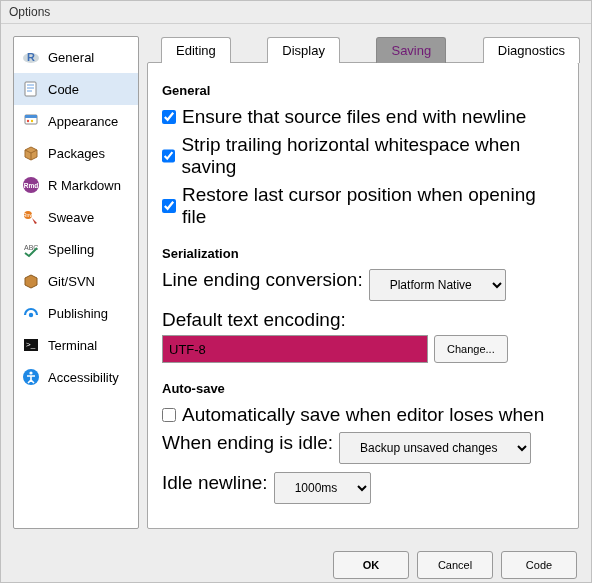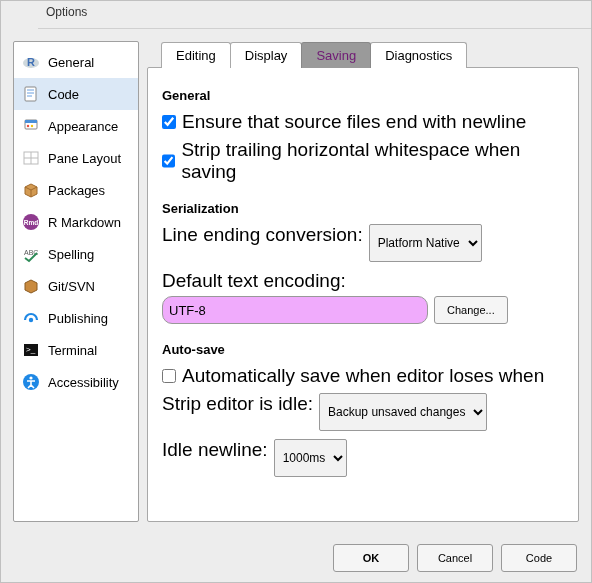--- a/index.html
+++ b/index.html
@@ -1,37 +1,37 @@
 <!DOCTYPE html>
 <html><head>
 <meta charset="utf-8">
 <style>
 * { box-sizing: border-box; margin: 0; padding: 0; }
 body { font-family: "Segoe UI", Arial, sans-serif; font-size: 13px; background: #ededed; color: #000; width: 592px; height: 583px; overflow: hidden; }
 .window { width: 592px; height: 583px; background: #ededed; border: 1px solid #c0c0c0; display: flex; flex-direction: column; }
-.titlebar { height: 28px; background: #ededed; border-bottom: 1px solid #d0d0d0; padding: 4px 8px; font-size: 12px; color: #333; margin-left: 37px; }
+.titlebar { height: 39px; background: #ededed; border-bottom: 1px solid #d0d0d0; padding: 4px 8px; font-size: 12px; color: #333; }
 .body { flex: 1; display: flex; padding: 12px; gap: 8px; }
 .sidebar { width: 126px; background: #fff; border: 1px solid #a0a0a0; border-radius: 2px; padding: 4px 0; display: flex; flex-direction: column; align-items: stretch; }
 .side-item { display: flex; align-items: center; gap: 8px; padding: 7px 8px; cursor: pointer; font-size: 13px; color: #000; }
 .side-item.selected { background: #dbe8f6; }
 .side-icon { width: 18px; height: 18px; flex-shrink: 0; display: flex; align-items: center; justify-content: center; }
 .content { flex: 1; background: #ededed; display: flex; flex-direction: column; }
-.tabs { display: flex; gap: 0; margin-left: 14px; }
+.tabs { display: flex; gap: 0; margin-left: 14px; justify-content: space-between; }
 .tab { background: #fff; border: 1px solid #a8a8a8; border-bottom: none; padding: 5px 14px; font-size: 13px; cursor: pointer; border-radius: 3px 3px 0 0; margin-right: -1px; position: relative; top: 1px; }
 .tab.active { background: #9a9a9a; color: #701a75; border-color: #888; z-index: 2; }
 .panel { flex: 1; background: #fff; border: 1px solid #a8a8a8; border-radius: 2px; padding: 16px 14px; overflow: auto; }
 .section-title { font-weight: bold; font-size: 13px; margin-bottom: 8px; margin-top: 4px; }
 .section-title.mt { margin-top: 18px; }
 .check-row { display: flex; align-items: center; gap: 6px; margin-bottom: 6px; }
 .check-row input[type=checkbox] { width: 14px; height: 14px; }
 .form-row { display: flex; align-items: flex-start; gap: 6px; margin-bottom: 8px; }
 .label { font-size: 19px; }
-select { font-size: 12px; padding: 2px 4px; background: #f2f2f2; border: 1px solid #999; border-radius: 2px; height: 38px; }
+select { font-size: 12px; padding: 2px 16px; background: #f2f2f2; border: 1px solid #999; border-radius: 2px; height: 32px; }
 .enc-row { display: flex; gap: 6px; margin-top: 4px; }
-.enc-input { flex: 0 0 266px; border: 1px solid #999; padding: 4px 6px; font-size: 13px; background: #f0abfc; border-radius: 10px; height: 28px; }
+.enc-input { flex: 0 0 266px; border: 1px solid #999; padding: 4px 6px; font-size: 13px; background: #be185d; border-radius: 0; height: 28px; }
 .btn { background: #f5f5f5; border: 1px solid #999; border-radius: 3px; padding: 4px 12px; font-size: 11px; cursor: pointer; height: 28px; }
 .footer { display: flex; justify-content: flex-end; gap: 8px; padding: 10px 14px; border-top: none; }
 .footer .btn { min-width: 76px; }
 .footer .btn.primary { font-weight: bold; }
 </style>
 </head>
 <body>
 
 <div class="window">
   <div class="titlebar">Options</div>
@@ -65,44 +65,44 @@
               <rect x="3" y="3" width="12" height="3" fill="#4a90d9"></rect>
               <circle cx="6" cy="9" r="1.2" fill="#e74c3c"></circle>
               <circle cx="10" cy="9" r="1.2" fill="#f1c40f"></circle>
             </svg>
         </span>
         <span>Appearance</span>
       </div>
       <div class="side-item">
         <span class="side-icon">
           <svg viewBox="0 0 18 18" width="18" height="18">
-              <rect x="2" y="3" width="14" height="12" fill="none" stroke="#bbb"></rect>
-              <line x1="9" y1="3" x2="9" y2="15" stroke="#bbb"></line>
-              <line x1="2" y1="9" x2="16" y2="9" stroke="#bbb"></line>
-            </svg>
-        </span>
-        <span>Pane Layout</span>
-      </div>
-      <div class="side-item">
-        <span class="side-icon">
-          <svg viewBox="0 0 18 18" width="18" height="18">
               <path d="M3 6 L9 3 L15 6 L15 13 L9 16 L3 13 Z" fill="#d39a52" stroke="#a06a2c"></path>
               <path d="M3 6 L9 9 L15 6 M9 9 L9 16" stroke="#a06a2c" fill="none"></path>
             </svg>
         </span>
         <span>Packages</span>
       </div>
       <div class="side-item">
         <span class="side-icon">
           <svg viewBox="0 0 18 18" width="18" height="18">
               <circle cx="9" cy="9" r="8" fill="#8e3a8e"></circle>
               <text x="9" y="12" text-anchor="middle" font-size="6.5" fill="#fff" font-weight="bold">Rmd</text>
             </svg>
         </span>
         <span>R Markdown</span>
+      </div>
+      <div class="side-item">
+        <span class="side-icon">
+          <svg viewBox="0 0 18 18" width="18" height="18">
+              <circle cx="6" cy="7" r="4" fill="#e67e22"></circle>
+              <text x="6" y="9" text-anchor="middle" font-size="5" fill="#fff">Rnw</text>
+              <path d="M10 10 L15 15 L13 16 Z" fill="#c0392b"></path>
+            </svg>
+        </span>
+        <span>Sweave</span>
       </div>
       <div class="side-item">
         <span class="side-icon">
           <svg viewBox="0 0 18 18" width="18" height="18">
               <text x="2" y="10" font-size="7" fill="#555">ABC</text>
               <path d="M3 13 L7 16 L15 8" stroke="#2e8b57" stroke-width="2" fill="none"></path>
             </svg>
         </span>
         <span>Spelling</span>
       </div>
@@ -156,41 +156,45 @@
 
         <div class="section-title">General</div>
         <div class="check-row">
           <input type="checkbox" checked="" style="">
           <span class="label">Ensure that source files end with newline</span>
         </div>
         <div class="check-row">
           <input type="checkbox" checked="" style="">
           <span class="label">Strip trailing horizontal whitespace when saving</span>
         </div>
+        <div class="check-row">
+          <input type="checkbox" checked="" style="">
+          <span class="label">Restore last cursor position when opening file</span>
+        </div>
 
         <div class="section-title mt">Serialization</div>
         <div class="form-row">
           <span class="label">Line ending conversion:</span>
           <select>
             <option>Platform Native</option>
           </select>
         </div>
         <div class="label" style="margin-top:6px;">Default text encoding:</div>
         <div class="enc-row">
           <input class="enc-input" type="text" readonly="" value="UTF-8" style="">
           <button class="btn">Change...</button>
         </div>
 
         <div class="section-title mt">Auto-save</div>
         <div class="check-row">
           <input type="checkbox" style="">
           <span class="label">Automatically save when editor loses when</span>
         </div>
         <div class="form-row">
-          <span class="label">Strip editor is idle:</span>
+          <span class="label">When ending is idle:</span>
           <select>
             <option>Backup unsaved changes</option>
           </select>
         </div>
         <div class="form-row" style="margin-top:8px;">
           <span class="label">Idle newline:</span>
           <select>
             <option>1000ms</option>
           </select>
         </div>

